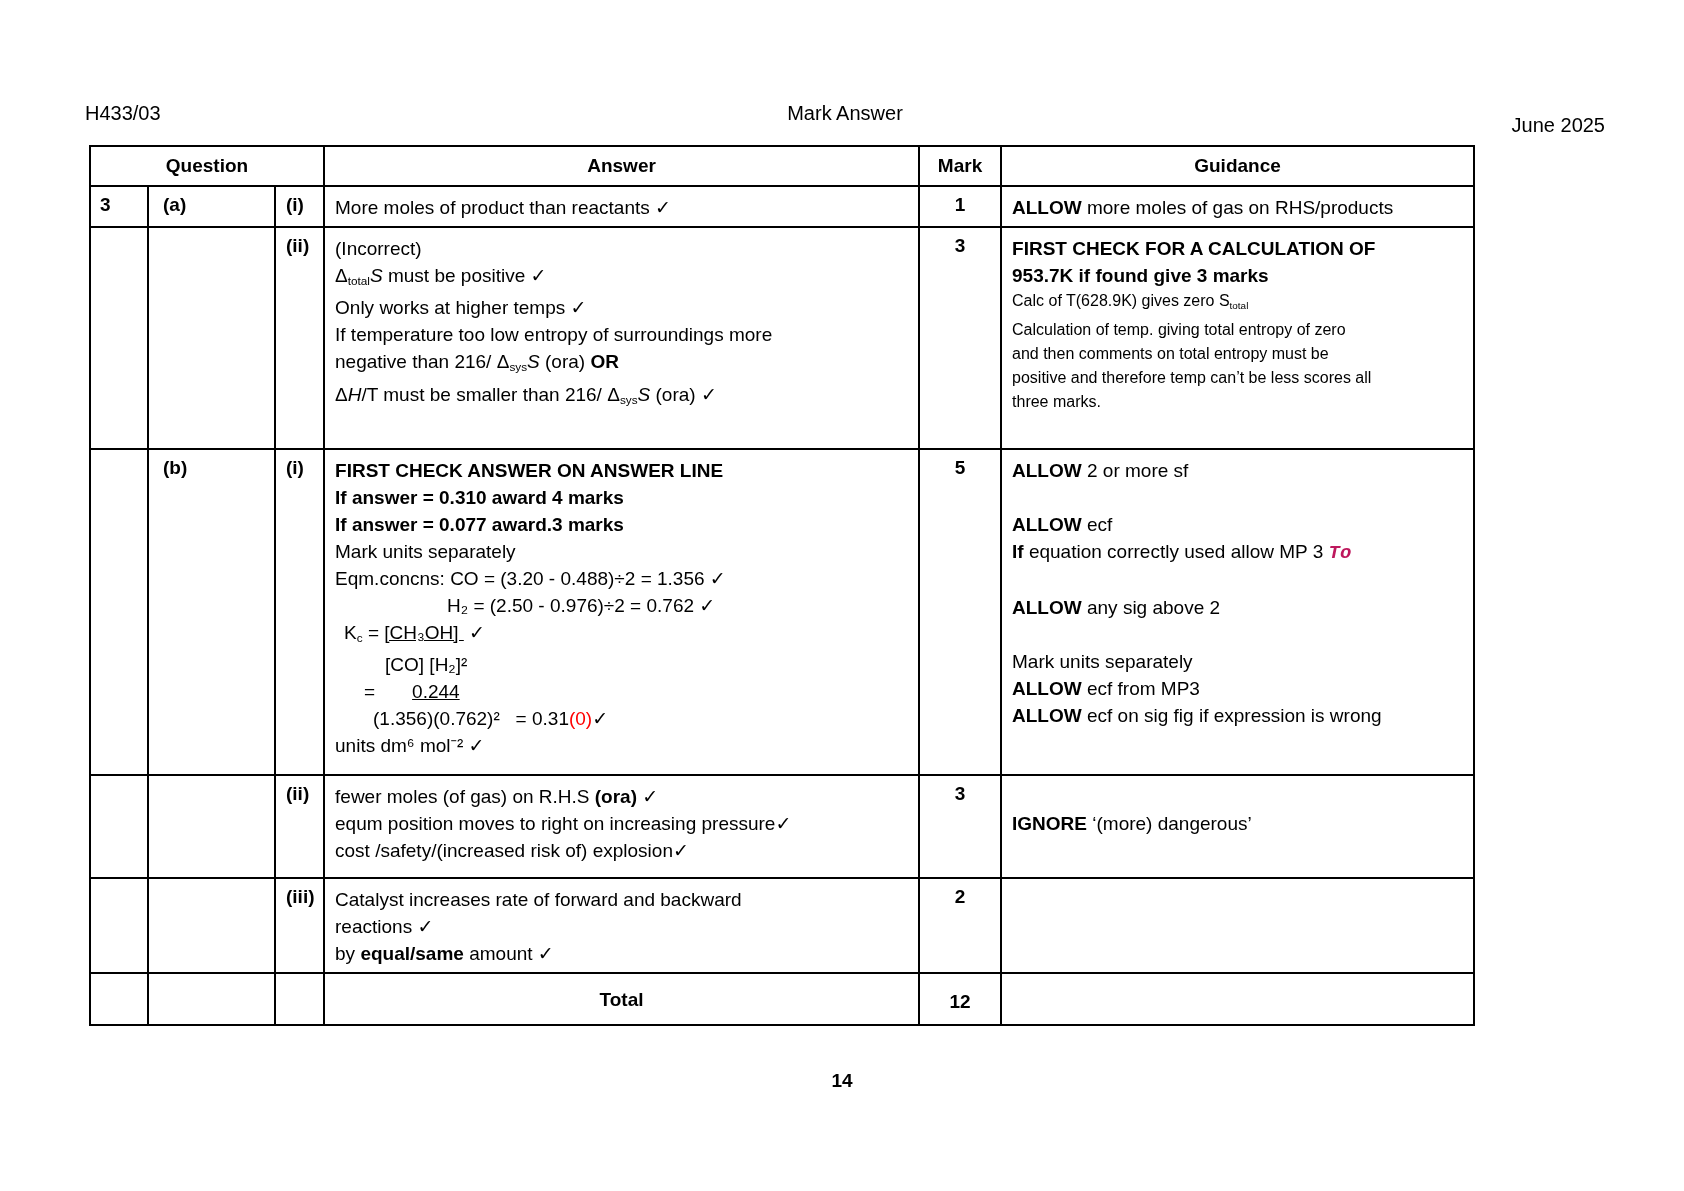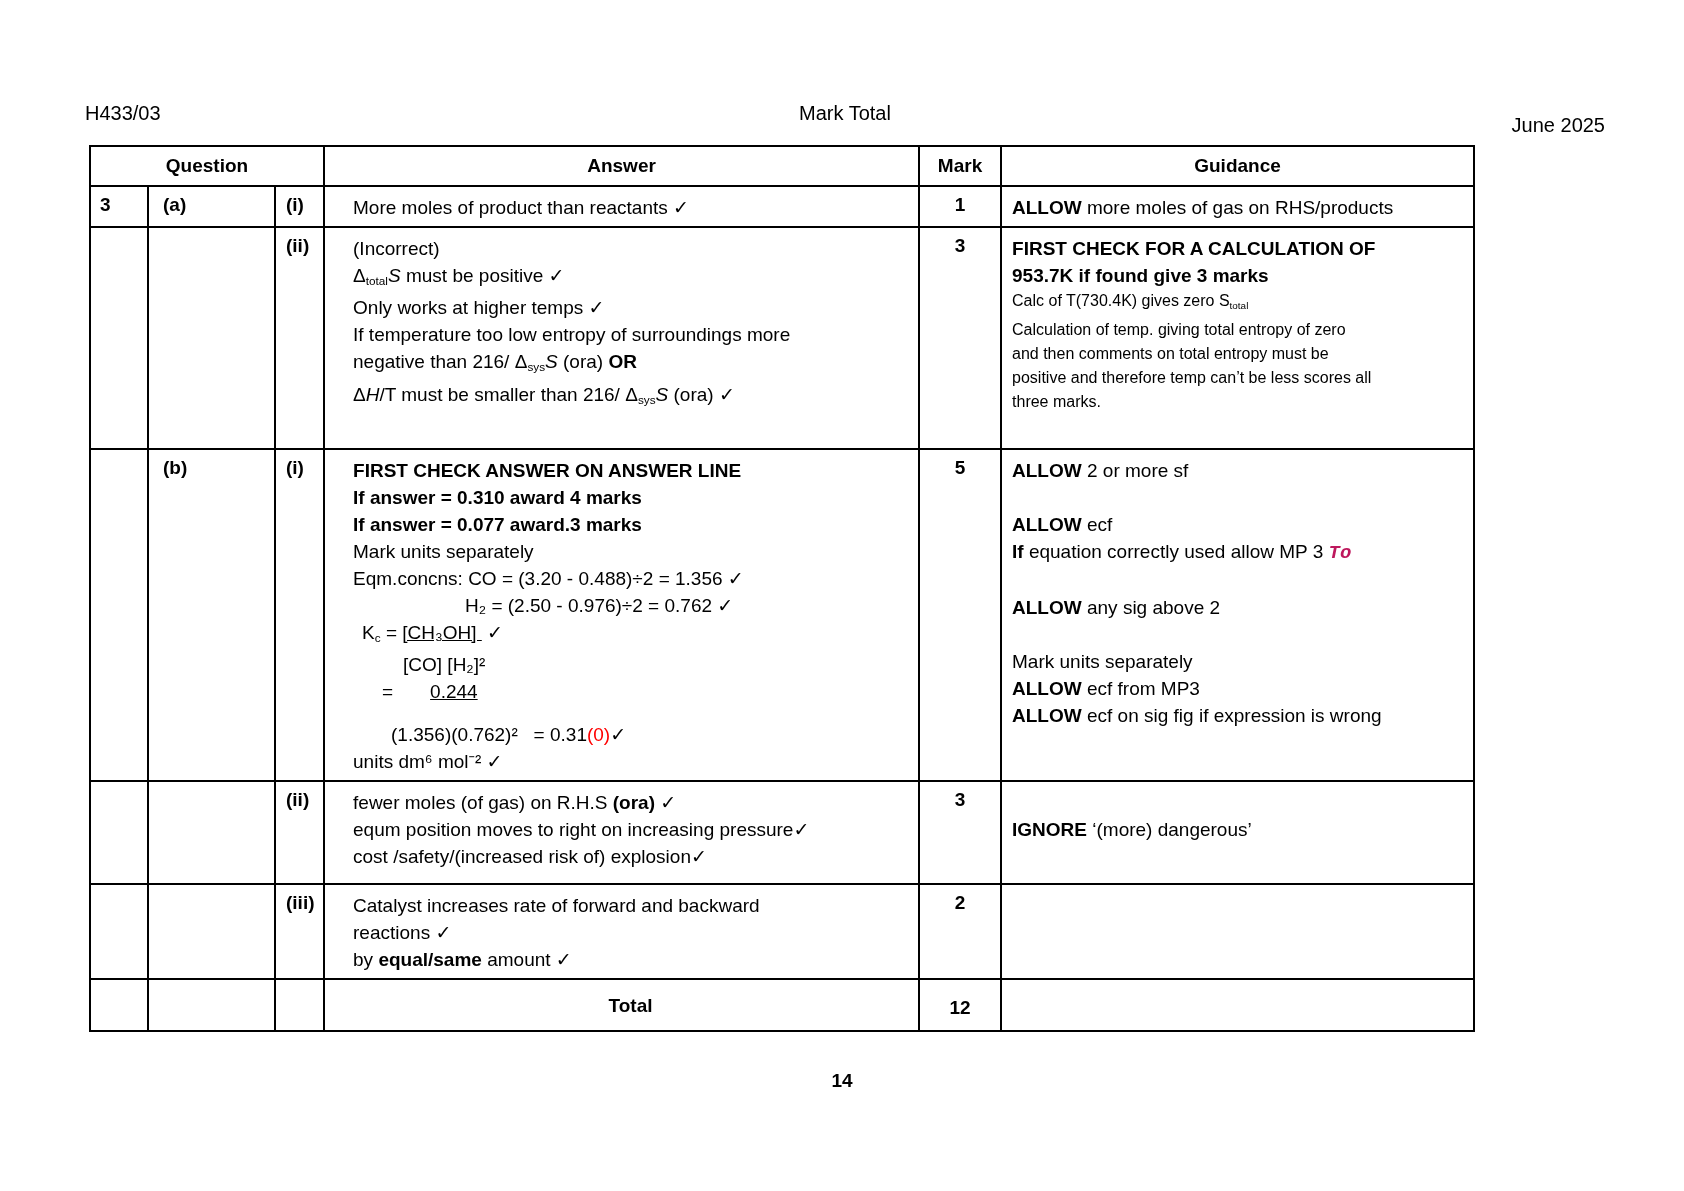--- a/index.html
+++ b/index.html
@@ -32,21 +32,21 @@
   tr.r1 { height:222px; }
   tr.r2 { height:326px; }
   tr.r3 { height:103px; }
   tr.r4 { height:72px; }
   tr.rt { height:52px; }
 
   .c-q    { padding:7px 0 0 9px;  font-weight:bold; }
   .c-part { padding:7px 0 0 14px; font-weight:bold; }
   .c-sub  { padding:7px 0 0 10px; font-weight:bold; }
   .c-mark { padding-top:7px; font-weight:bold; text-align:center; }
-  .c-ans  { padding:7px 10px 5px 28px; }
+  .c-ans  { padding:7px 10px 5px 10px; }
   .c-guid { padding:7px 10px 5px 10px; }
   .c-total{ text-align:center; font-weight:bold; vertical-align:middle !important; }
   .c-mark-total { font-weight:bold; text-align:center; vertical-align:middle !important; }
 
   .line { line-height:27px; min-height:27px; }
   .line.sm { font-size:16px; line-height:24px; min-height:24px; }
   .b { font-weight:bold; }
   .i { font-style:italic; }
   .u { text-decoration:underline; }
   .sub { font-size:0.62em; vertical-align:-0.28em; }
@@ -54,21 +54,21 @@
   .doc-footer { position:absolute; top:1070px; left:0; width:100%;
                 text-align:center; font-size:19px; font-weight:bold; }
 </style>
 </head>
 <body>
 
 <div class="page">
 
   <div class="doc-header">
     <span class="h-left">H433/03</span>
-    <span class="h-center">Mark Total</span>
+    <span class="h-center">Mark Answer</span>
     <span class="h-right">June 2025</span>
   </div>
 
   <table class="ms">
     <colgroup>
       <col class="w-q">
         <col class="w-part">
         <col class="w-sub">
       <col class="w-ans">
         <col class="w-mark">
@@ -104,42 +104,42 @@
             <div class="line"><span>Δ</span><span class="sub">total</span><span class="i">S</span><span> must be positive ✓</span></div>
             <div class="line"><span>Only works at higher temps ✓</span></div>
             <div class="line"><span>If temperature too low entropy of surroundings more</span></div>
             <div class="line"><span>negative than 216/ </span><span>Δ</span><span class="sub">sys</span><span class="i">S</span><span> (ora) </span><span class="b">OR</span></div>
             <div class="line"><span>Δ</span><span class="i">H</span><span>/T must be smaller than 216/ </span><span>Δ</span><span class="sub">sys</span><span class="i">S</span><span>  (ora) ✓</span></div>
           </td>
         <td class="c-mark">3</td>
         <td class="c-guid">
             <div class="line"><span class="b">FIRST CHECK FOR A CALCULATION OF</span></div>
             <div class="line"><span class="b">953.7K if found give 3 marks</span></div>
-            <div class="line sm"><span>Calc of T(730.4K) gives zero S</span><span class="sub">total</span></div>
+            <div class="line sm"><span>Calc of T(628.9K) gives zero S</span><span class="sub">total</span></div>
             <div class="line sm"><span>Calculation of temp. giving total entropy of zero</span></div>
             <div class="line sm"><span>and then comments on total entropy must be</span></div>
             <div class="line sm"><span>positive and therefore temp can’t be less scores all</span></div>
             <div class="line sm"><span>three marks.</span></div>
           </td>
       </tr>
       <tr class="r2">
         <td class="c-q"></td>
         <td class="c-part">(b)</td>
         <td class="c-sub">(i)</td>
         <td class="c-ans">
             <div class="line"><span class="b">FIRST CHECK ANSWER ON ANSWER LINE</span></div>
             <div class="line"><span class="b">If answer = 0.310 award 4 marks</span></div>
             <div class="line"><span class="b">If answer = 0.077 award.3 marks</span></div>
             <div class="line"><span>Mark units separately</span></div>
             <div class="line"><span>Eqm.concns: CO = (3.20 - 0.488)÷2 = 1.356 ✓</span></div>
             <div class="line" style="padding-left: 112px;"><span>H₂ = (2.50 - 0.976)÷2 = 0.762  ✓</span></div>
             <div class="line" style="padding-left: 9px;"><span>K</span><span class="sub">c</span><span> = </span><span class="u">[CH₃OH]&nbsp;</span><span> ✓</span></div>
             <div class="line" style="padding-left: 50px;"><span>[CO] [H₂]²</span></div>
             <div class="line" style="padding-left: 29px;"><span>=&nbsp;&nbsp;&nbsp;&nbsp;&nbsp;&nbsp;&nbsp;</span><span class="u">0.244</span></div>
-            <div class="line" style="padding-left: 38px; margin-top: 16px;"><span>(1.356)(0.762)²&nbsp;&nbsp;&nbsp;= 0.31</span><span style="color: rgb(255, 0, 0);">(0)</span><span>✓</span></div>
+            <div class="line" style="padding-left: 38px;"><span>(1.356)(0.762)²&nbsp;&nbsp;&nbsp;= 0.31</span><span style="color: rgb(255, 0, 0);">(0)</span><span>✓</span></div>
             <div class="line"><span>units dm⁶ mol⁻² ✓</span></div>
           </td>
         <td class="c-mark">5</td>
         <td class="c-guid">
             <div class="line"><span class="b">ALLOW</span><span> 2 or more sf</span></div>
             <div class="line">&nbsp;</div>
             <div class="line"><span class="b">ALLOW</span><span> ecf</span></div>
             <div class="line"><span class="b">If</span><span> equation correctly used allow MP 3 </span><span class="b i" style="color: #be185d; font-family: Liberation Mono, monospace;">To</span></div>
             <div class="line">&nbsp;</div>
             <div class="line"><span class="b">ALLOW</span><span> any sig above 2</span></div>

